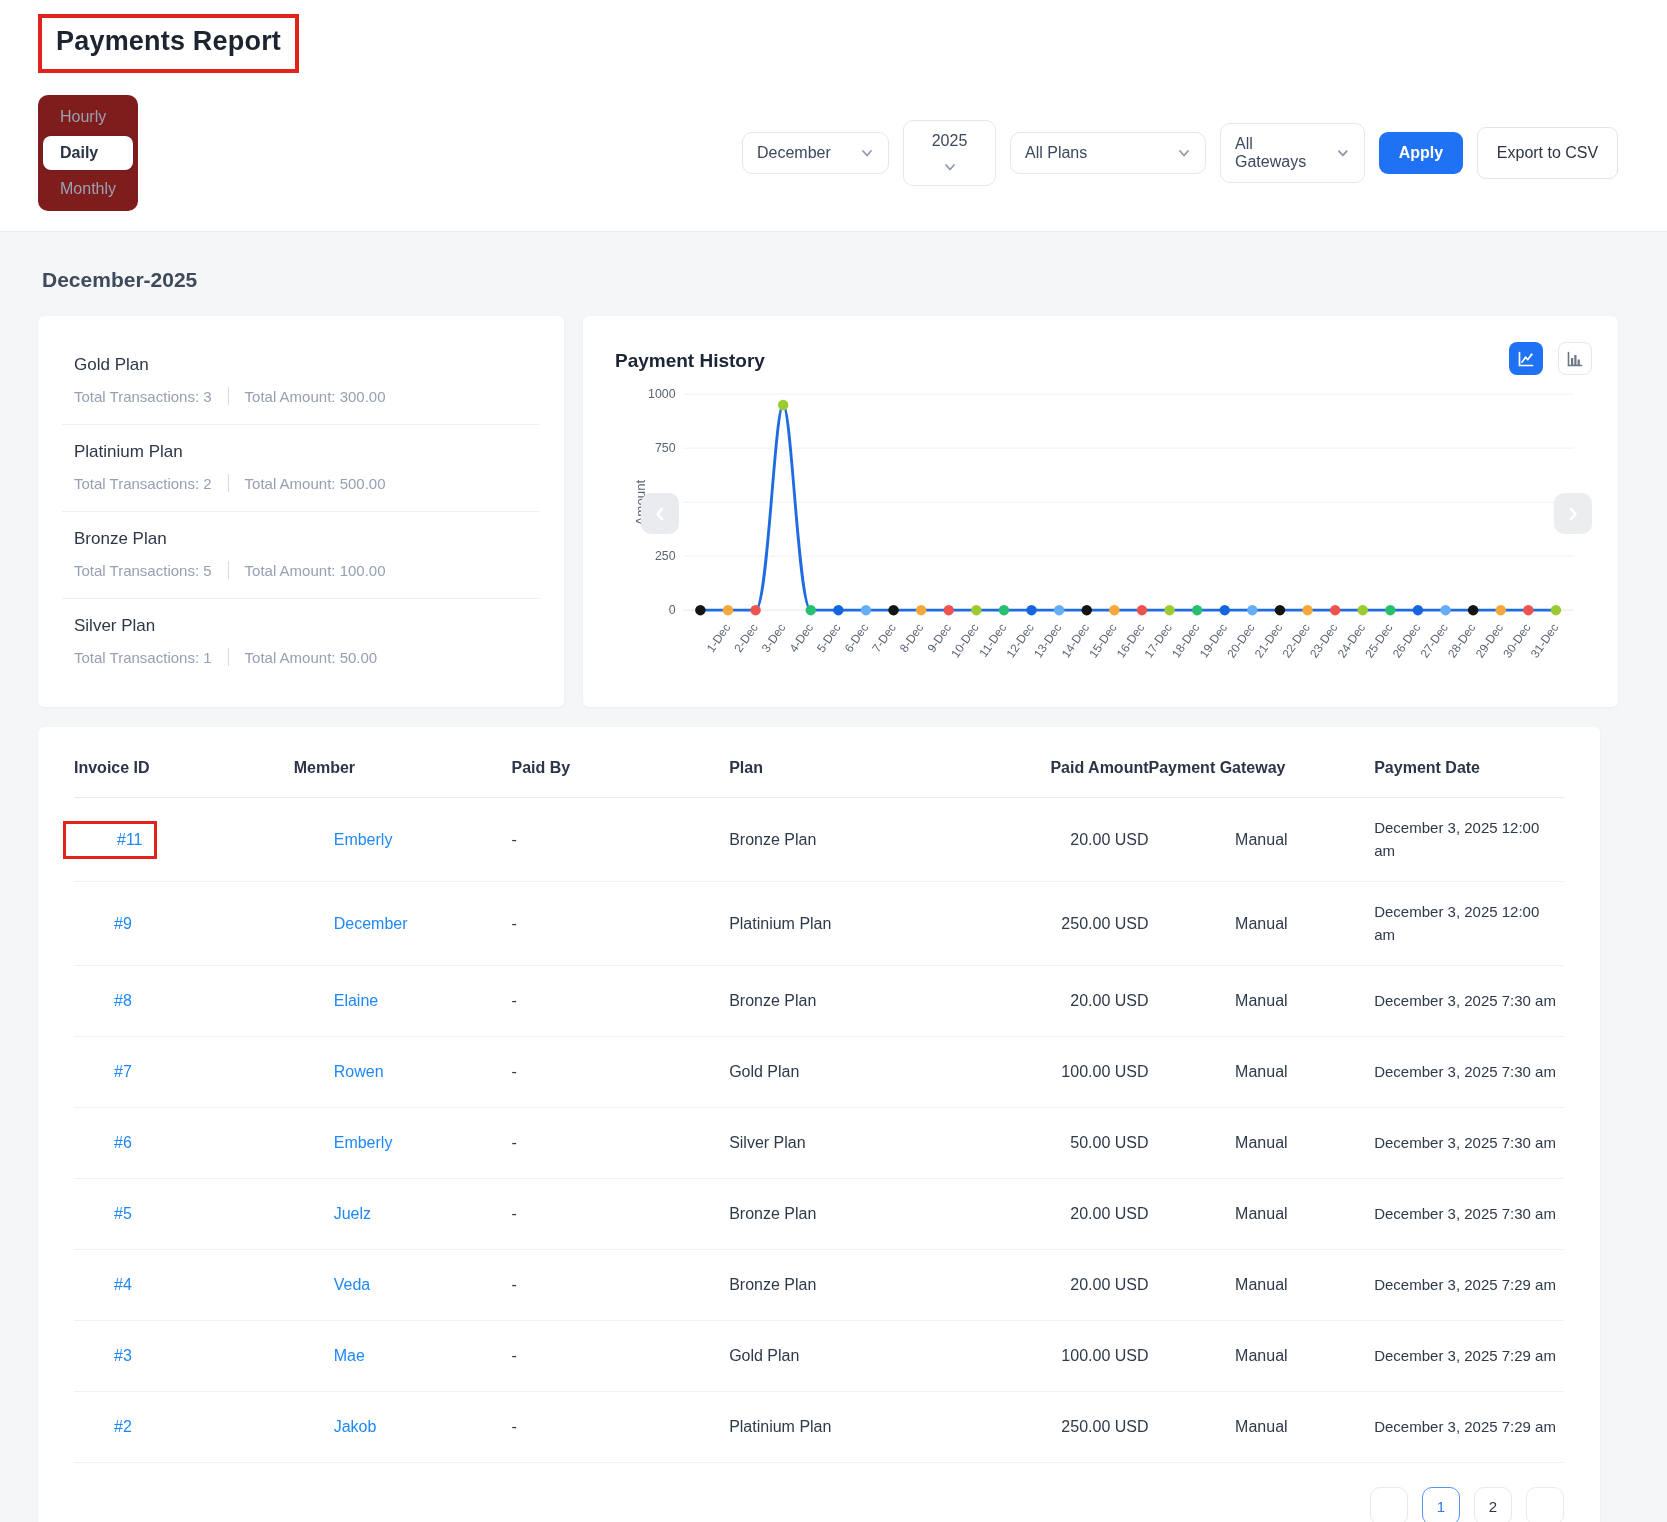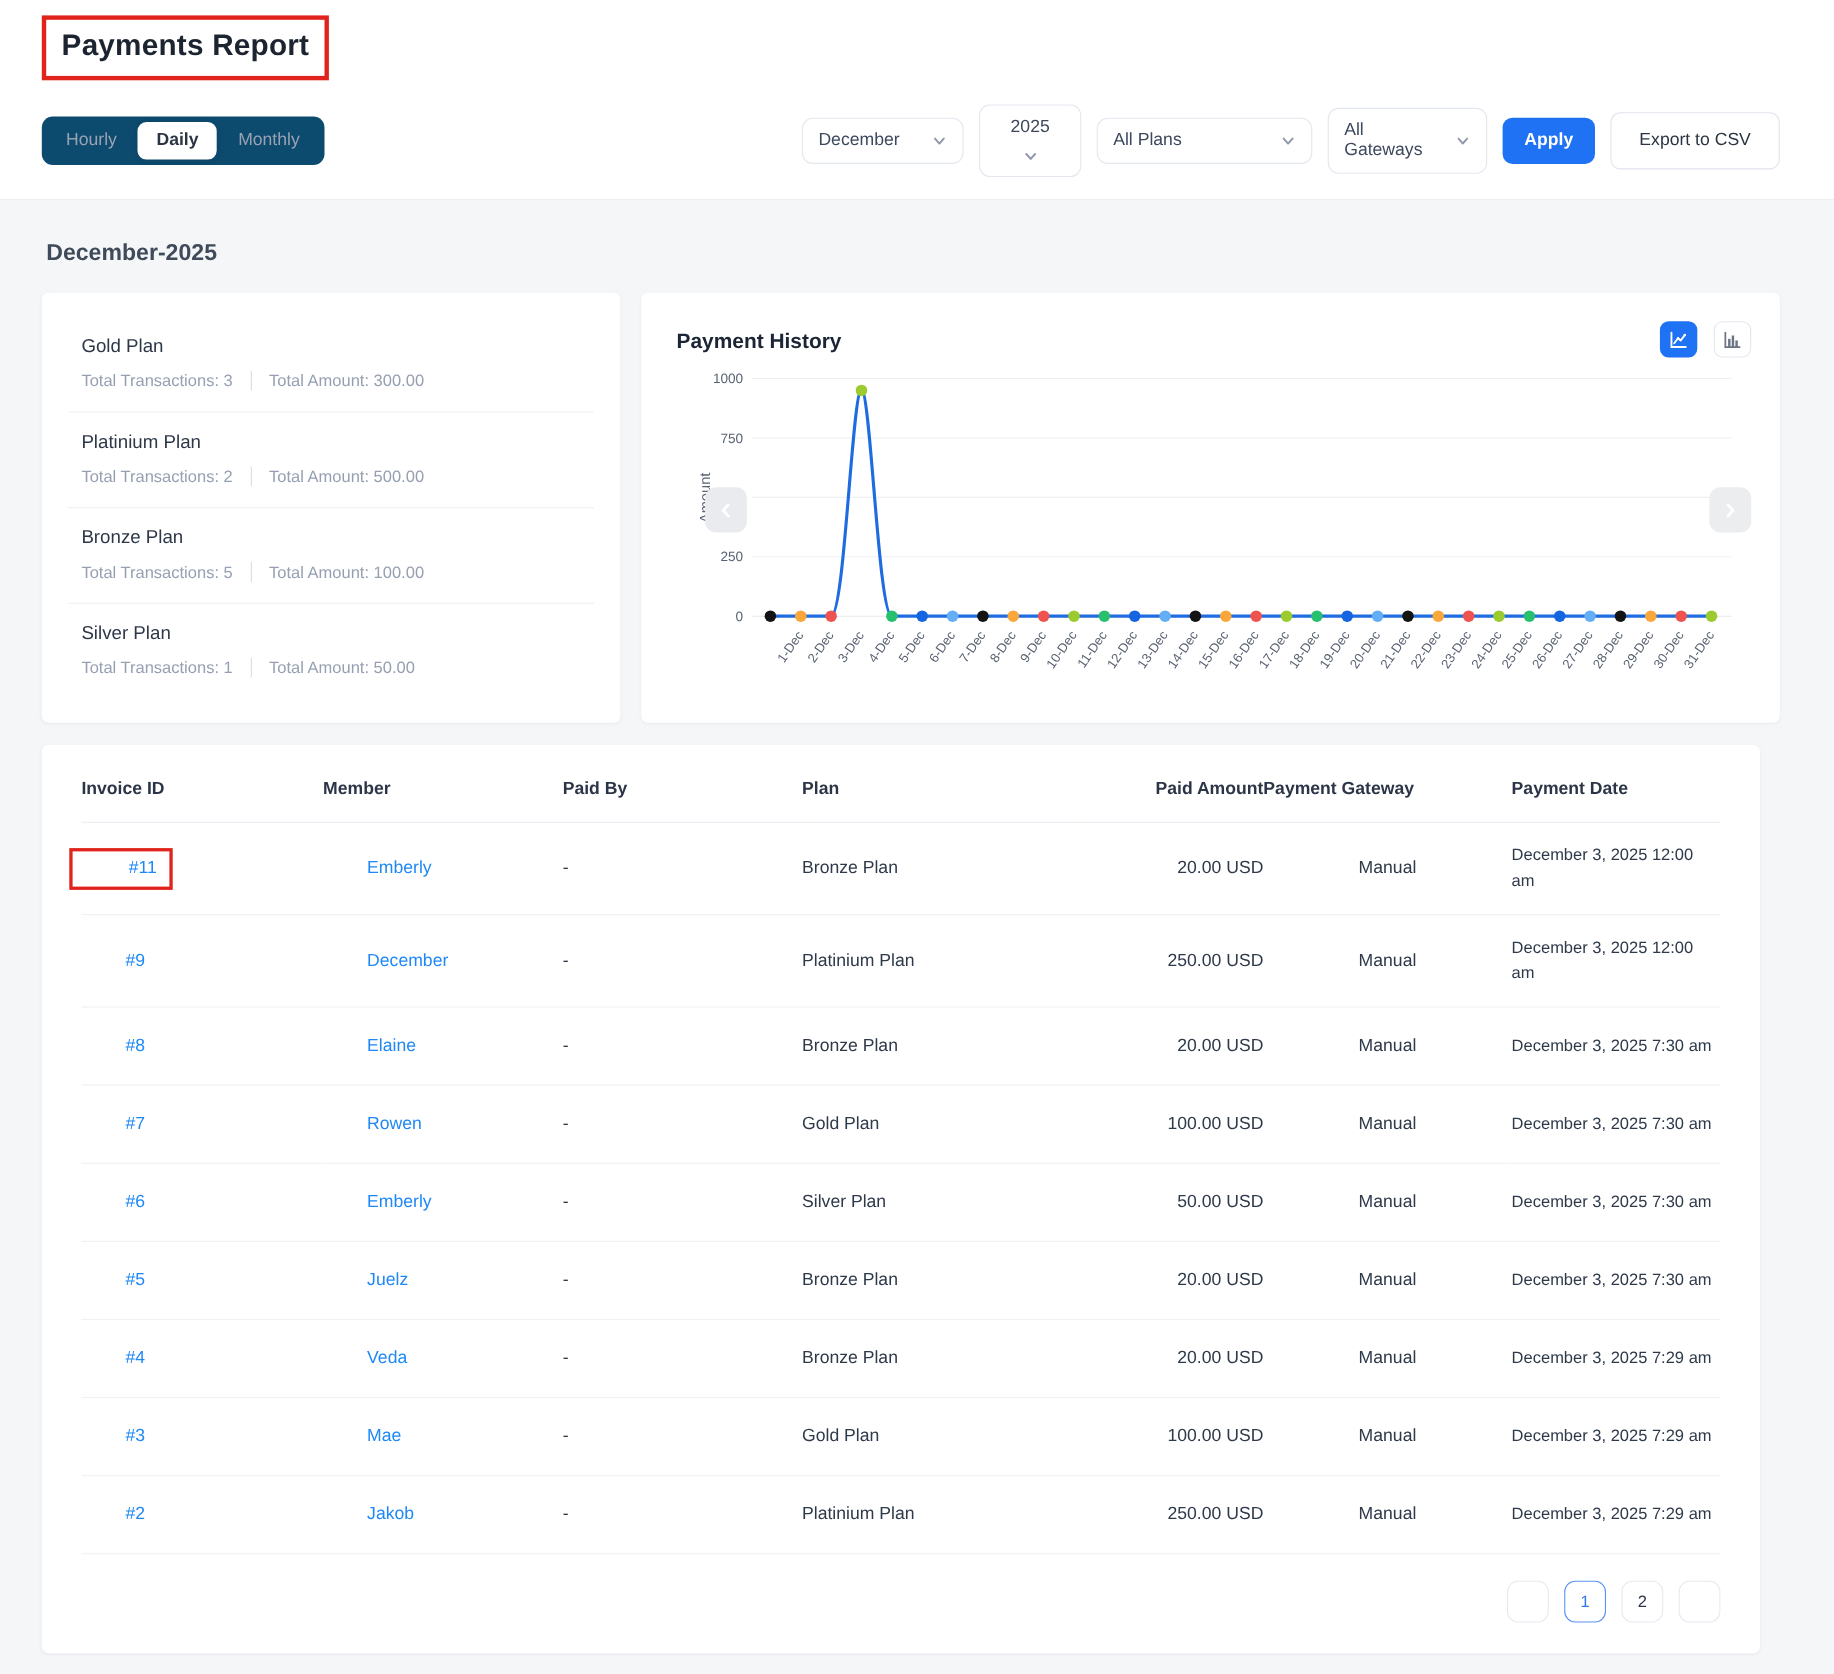--- a/index.html
+++ b/index.html
@@ -7,31 +7,31 @@
   body {
     width:1667px; min-height:1522px;
     font-family:"Liberation Sans","DejaVu Sans",sans-serif;
     background:#ffffff; color:#2c3547;
   }
   
   .topbar { background:#fff; padding:14px 49px 0 38px; border-bottom:1px solid #ebedf1; }
   .annotation-title { display:inline-block; border:4px solid #e0231c; padding:8px 14px 12px 14px; }
   .page-title { font-size:27px; font-weight:bold; color:#1c2430; letter-spacing:.2px; }
   .controls-row { display:flex; align-items:center; justify-content:space-between; margin-top:22px; padding-bottom:20px; }
-  .tab-group { background:#0c4a6e; border-radius:10px; padding:5px; display:flex; gap:2px; }
+  .tab-group { background:#7f1d1d; border-radius:10px; padding:5px; display:flex; gap:2px;flex-direction:column; }
   .tab { padding:8px 17px; font-size:16px; color:#99a2b4; border-radius:8px; cursor:pointer; white-space:nowrap; }
   .tab.active { background:#fff; color:#2b3442; font-weight:bold; box-shadow:0 1px 5px rgba(25,39,70,.14); }
   .filters { display:flex; align-items:center; gap:14px; }
   .select { display:flex; align-items:center; justify-content:space-between; gap:10px;
             border:1px solid #e3e7ee; border-radius:10px; padding:11px 14px; font-size:16px;
             color:#3c485c; background:#fff; cursor:pointer; }
   .sel-month { width:147px; } .sel-year { width:93px;flex-direction:column; } .sel-plan { width:196px; } .sel-gateway { width:145px; }
   .btn { border-radius:9px; font-size:16px; padding:12px 22px; cursor:pointer; border:none; white-space:nowrap; }
   .btn-apply { background:#1f72f3; color:#fff; font-weight:bold; width:84px; text-align:center; padding:12px 0; }
-  .btn-export { background:#fff; color:#2b3442; border:1px solid #e0e4eb; width:154px; text-align:center; padding:16px 0; }
+  .btn-export { background:#fff; color:#2b3442; border:1px solid #e0e4eb; width:141px; text-align:center; padding:16px 0; }
   
   .main { background:#f5f6f8; padding:26px 49px 46px 38px; min-height:1356px; }
   .period-heading { font-size:21px; font-weight:600; color:#3f4a5a; margin:10px 0 24px 4px; }
   .cards-row { display:flex; gap:19px; align-items:stretch; }
   .card { background:#fff; border-radius:6px; box-shadow:0 1px 3px rgba(20,30,60,.05); }
   
   .summary-card { width:526px; padding:22px 24px; }
   .plan-block { padding:17px 12px 19px; border-bottom:1px solid #eef1f4; }
   .plan-block:last-child { border-bottom:none; }
   .plan-name { font-size:17px; color:#2d3748; margin-bottom:12px; }

